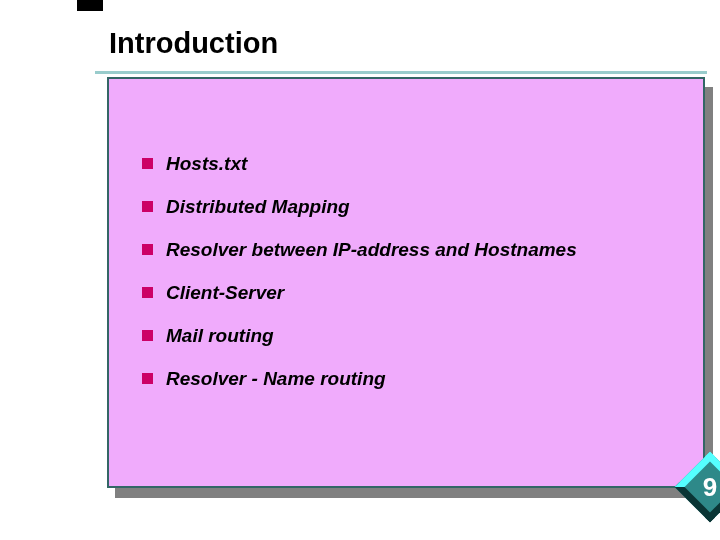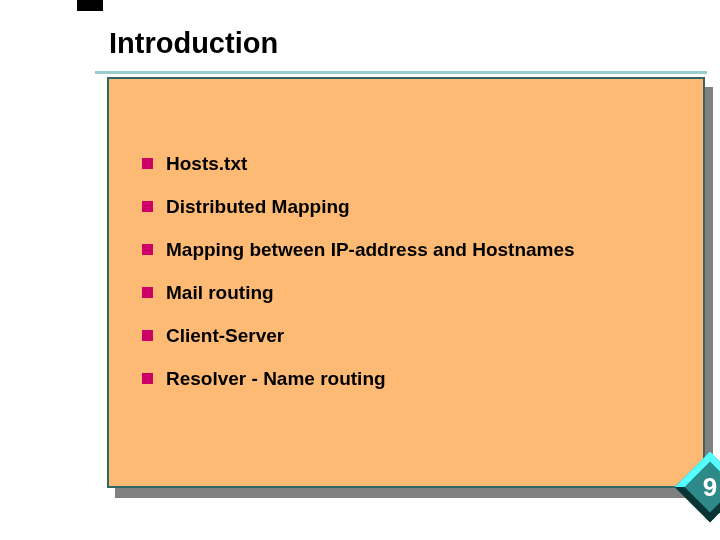--- a/index.html
+++ b/index.html
@@ -41,23 +41,24 @@
     width: 612px;
     height: 3px;
     background: #99CCCC;
   }
   .content-box {
     position: absolute;
     left: 60px;
     top: 77px;
     width: 594px;
     height: 407px;
-    background: #fdba74;
+    background: #f0abfc;
     border: 2px solid #336666;
     box-shadow: 8px 10px 0 #808080;
+    font-style: italic;
   }
   .bullet-list {
     list-style: none;
     margin: 0;
     padding: 63px 10px 0 33px;
   }
   .bullet-item {
     display: flex;
     align-items: center;
     height: 43px;
@@ -124,29 +125,29 @@
       <li class="bullet-item">
         <span class="bullet-square"></span>
         <span class="bullet-text">Hosts.txt</span>
       </li>
       <li class="bullet-item">
         <span class="bullet-square"></span>
         <span class="bullet-text">Distributed Mapping</span>
       </li>
       <li class="bullet-item">
         <span class="bullet-square"></span>
-        <span class="bullet-text">Mapping between IP-address and Hostnames</span>
+        <span class="bullet-text">Resolver between IP-address and Hostnames</span>
+      </li>
+      <li class="bullet-item">
+        <span class="bullet-square"></span>
+        <span class="bullet-text">Client-Server</span>
       </li>
       <li class="bullet-item">
         <span class="bullet-square"></span>
         <span class="bullet-text">Mail routing</span>
-      </li>
-      <li class="bullet-item">
-        <span class="bullet-square"></span>
-        <span class="bullet-text">Client-Server</span>
       </li>
       <li class="bullet-item">
         <span class="bullet-square"></span>
         <span class="bullet-text">Resolver - Name routing</span>
       </li>
     </ul>
   </div>
 
   <div class="page-badge">
     <div class="diamond"></div>

